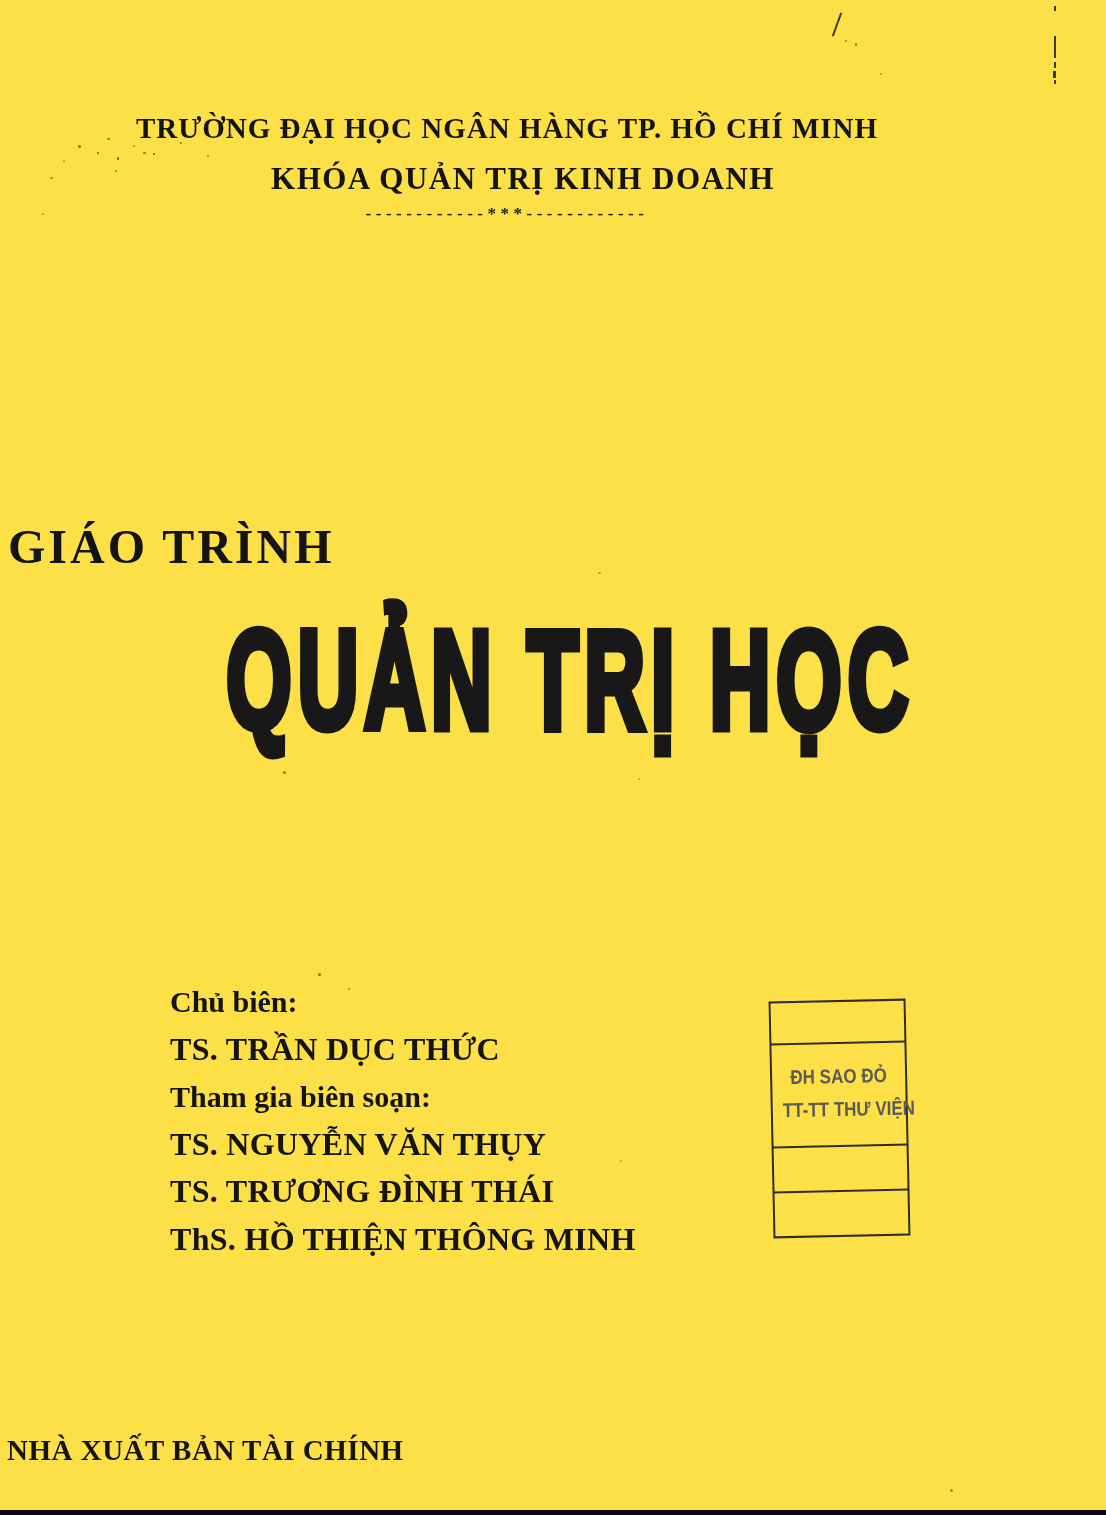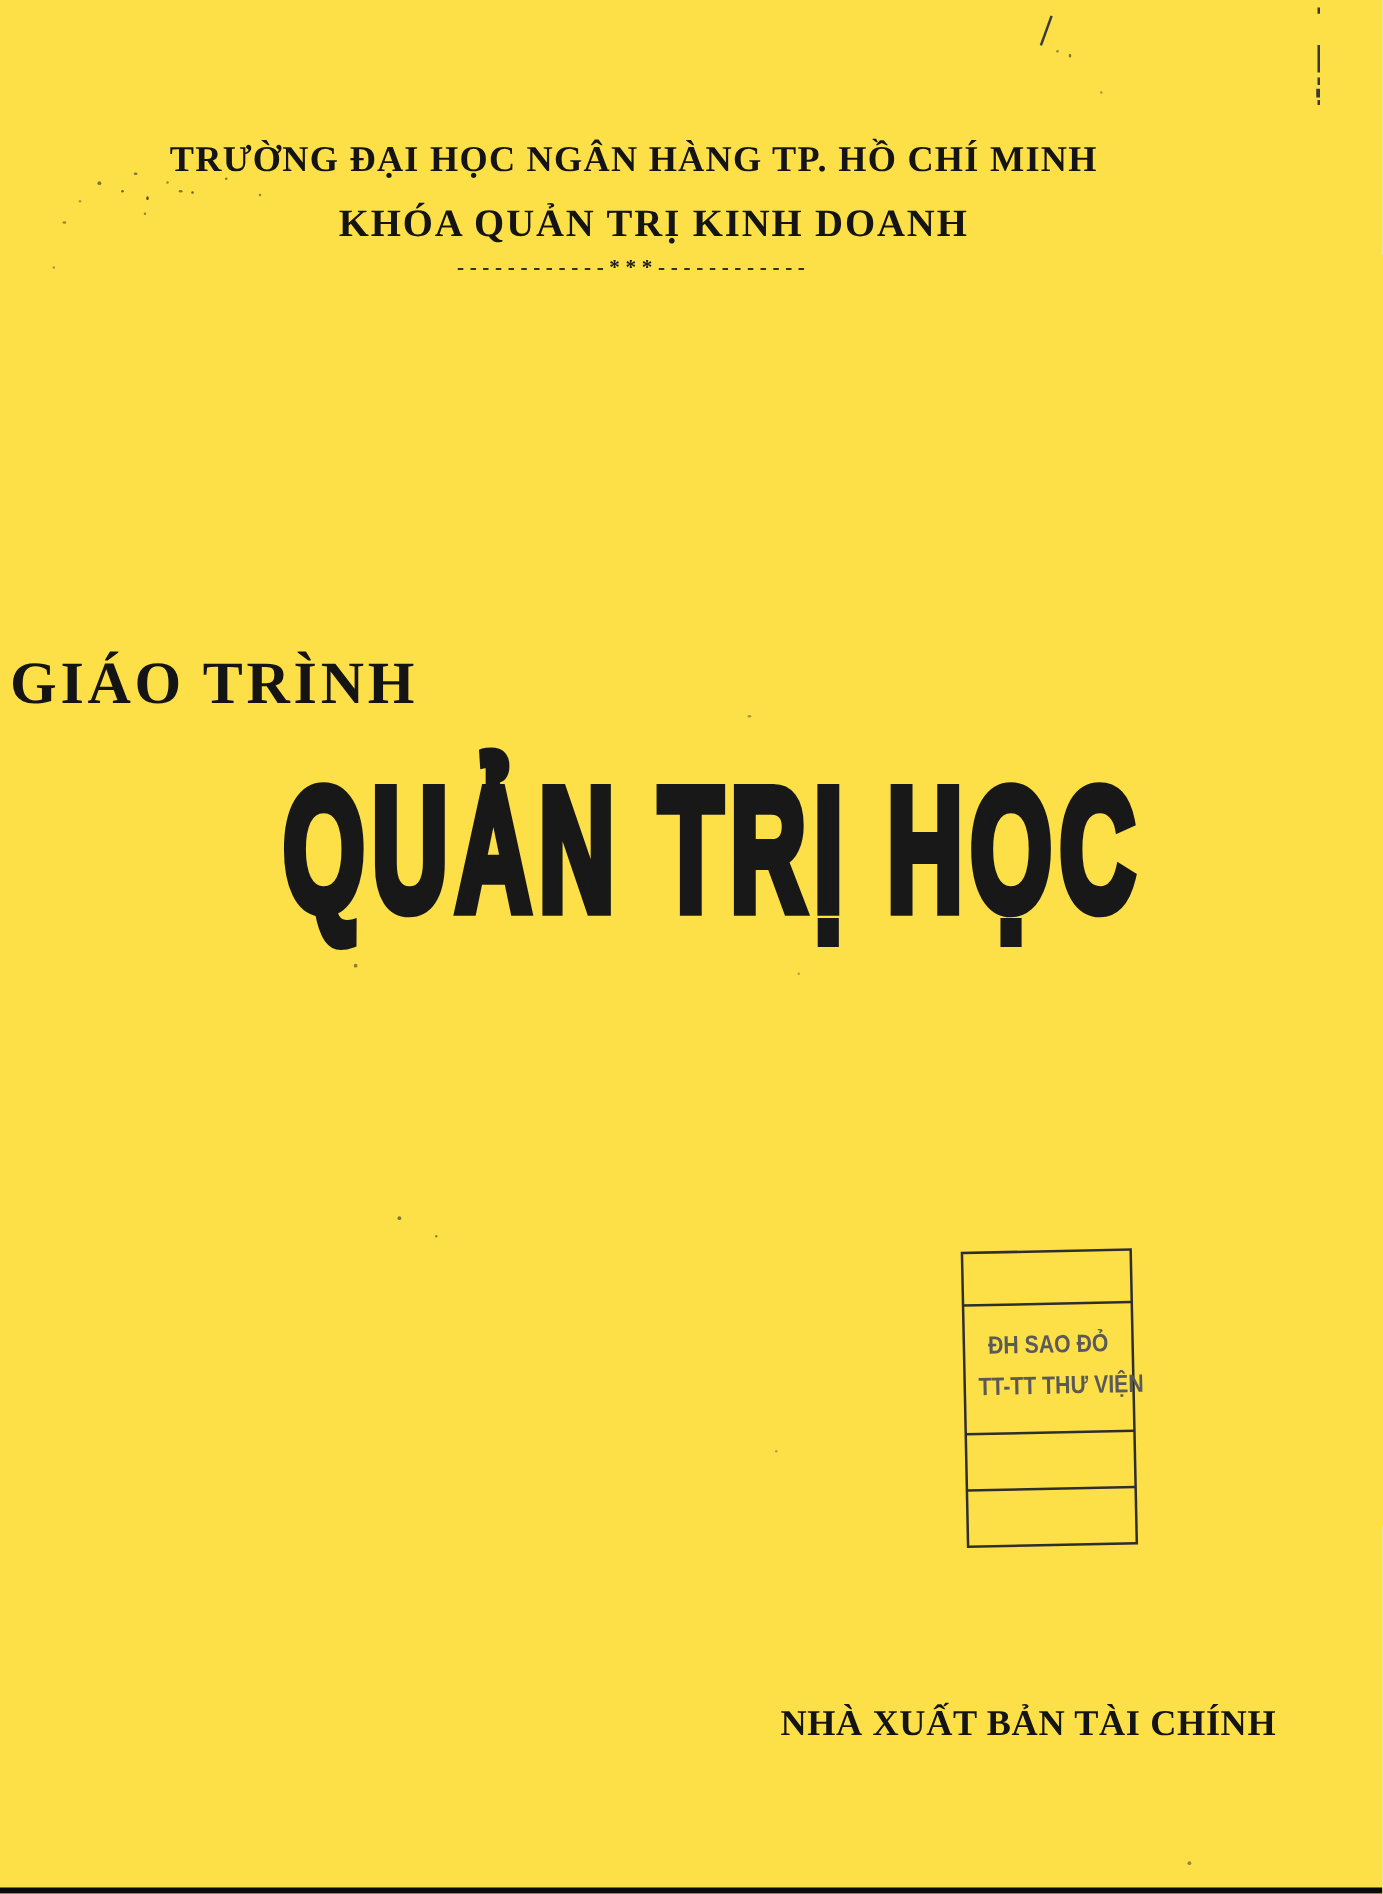--- a/index.html
+++ b/index.html
@@ -75,21 +75,21 @@
     font-family:"Liberation Sans", sans-serif;
     font-weight:bold;font-size:20px;line-height:33px;
     color:#5a5a5a;
     transform:scaleX(0.85);
     transform-origin:50% 0;
     white-space:nowrap;
   }
 
   
   .publisher-block{
-    top:1358px;left:7px;width:1014px;text-align:right;
+    top:1429px;left:7px;width:1014px;text-align:left;
     font-size:29px;font-weight:bold;line-height:42px;letter-spacing:0.5px;
   }
 
   
   .bottom-bar{top:1510px;left:0;width:1106px;height:5px;background:#0a0a0a;}
   .speck{position:absolute;background:#2b2b2b;border-radius:50%;}
   .slash-mark{
     top:12px;left:836px;width:2px;height:25px;background:#3a3a3a;
     transform:rotate(20deg);
   }
@@ -102,20 +102,28 @@
 
   <div class="abs university">TRƯỜNG ĐẠI HỌC NGÂN HÀNG TP. HỒ CHÍ MINH</div>
   <div class="abs faculty">KHÓA QUẢN TRỊ KINH DOANH</div>
   <div class="abs divider">------------***------------</div>
 
   <div class="abs series">GIÁO TRÌNH</div>
   <div class="abs main-title">
     <span class="squeeze">QUẢN TRỊ HỌC</span>
   </div>
 
+  <div class="abs authors">
+    <div class="label">Chủ biên:</div>
+    <div class="name">TS. TRẦN DỤC THỨC</div>
+    <div class="label">Tham gia biên soạn:</div>
+    <div class="name">TS. NGUYỄN VĂN THỤY</div>
+    <div class="name">TS. TRƯƠNG ĐÌNH THÁI</div>
+    <div class="name">ThS. HỒ THIỆN THÔNG MINH</div>
+  </div>
 
   <div class="abs stamp">
     <div class="rule r1"></div>
     <div class="rule r2"></div>
     <div class="rule r3"></div>
     <div class="stamp-text">
       <div>ĐH SAO ĐỎ</div>
       <div>TT-TT THƯ VIỆN</div>
     </div>
   </div>

